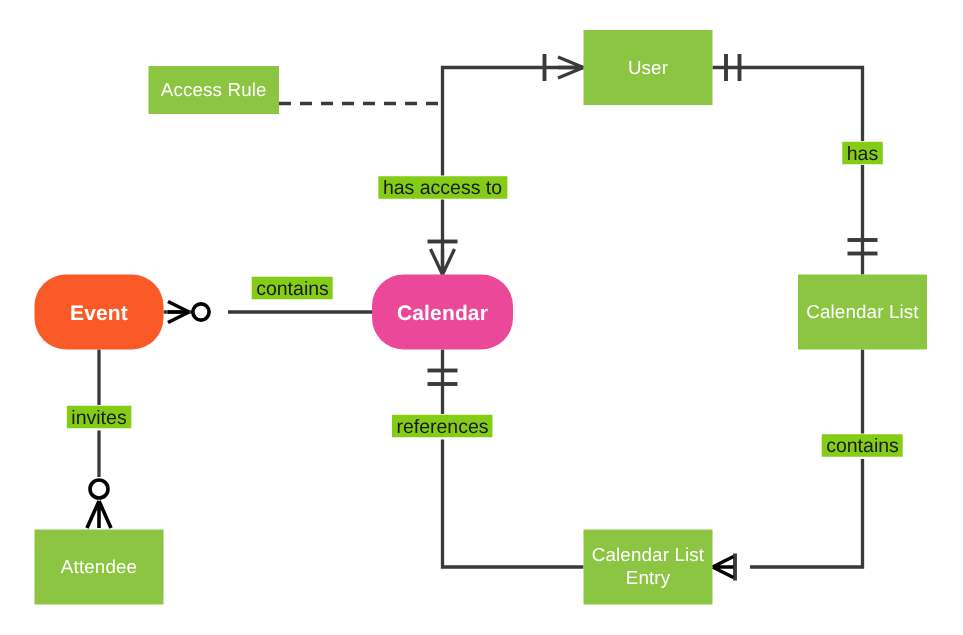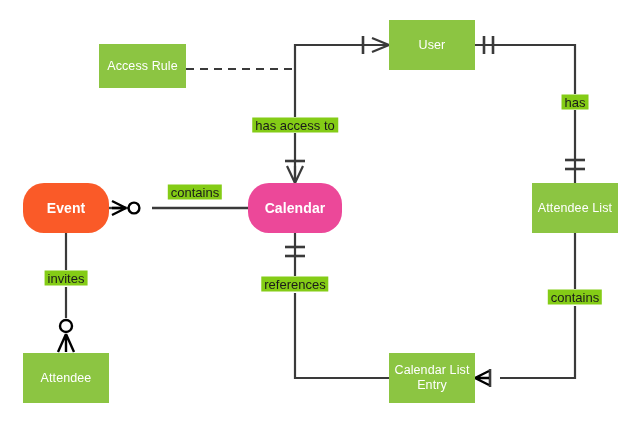--- a/index.html
+++ b/index.html
@@ -131,38 +131,38 @@
       <path d="M 295 233 L 295 276" fill="none" stroke="#3a3a3a" stroke-width="2.2"></path>
       <path d="M 295 293 L 295 378 L 389 378" fill="none" stroke="#3a3a3a" stroke-width="2.2"></path>
 
       <g>
         <line x1="285" y1="247" x2="305" y2="247" stroke="#3a3a3a" stroke-width="2.6"></line>
         <line x1="285" y1="256" x2="305" y2="256" stroke="#3a3a3a" stroke-width="2.6"></line>
       </g>
     </g>
   </svg>
 
-  <div class="entity-box" style="left:99px; top:44px; width:87px; height:44px; background:#8cc542;">
+  <div class="entity-box" style="left:99px; top:44px; width:87px; height:32px; background:#8cc542;">
     <span>Access Rule</span>
   </div>
 
   <div class="entity-box" style="left:389px; top:20px; width:86px; height:50px; background:#8cc542;">
     <span>User</span>
   </div>
 
   <div class="entity-box big-label" style="left:23px; top:183px; width:86px; height:50px; background:#fa5a28;">
     <span>Event</span>
   </div>
 
   <div class="entity-box big-label" style="left:248px; top:183px; width:94px; height:50px; background:#ec4899;">
     <span>Calendar</span>
   </div>
 
   <div class="entity-box" style="left:532px; top:183px; width:86px; height:50px; background:#8cc542;">
-    <span>Attendee List</span>
+    <span>Calendar List</span>
   </div>
 
   <div class="entity-box" style="left:23px; top:353px; width:86px; height:50px; background:#8cc542;">
     <span>Attendee</span>
   </div>
 
   <div class="entity-box" style="left:389px; top:353px; width:86px; height:50px; background:#8cc542;justify-content:center;">
     <span>Calendar List Entry</span>
   </div>
 

